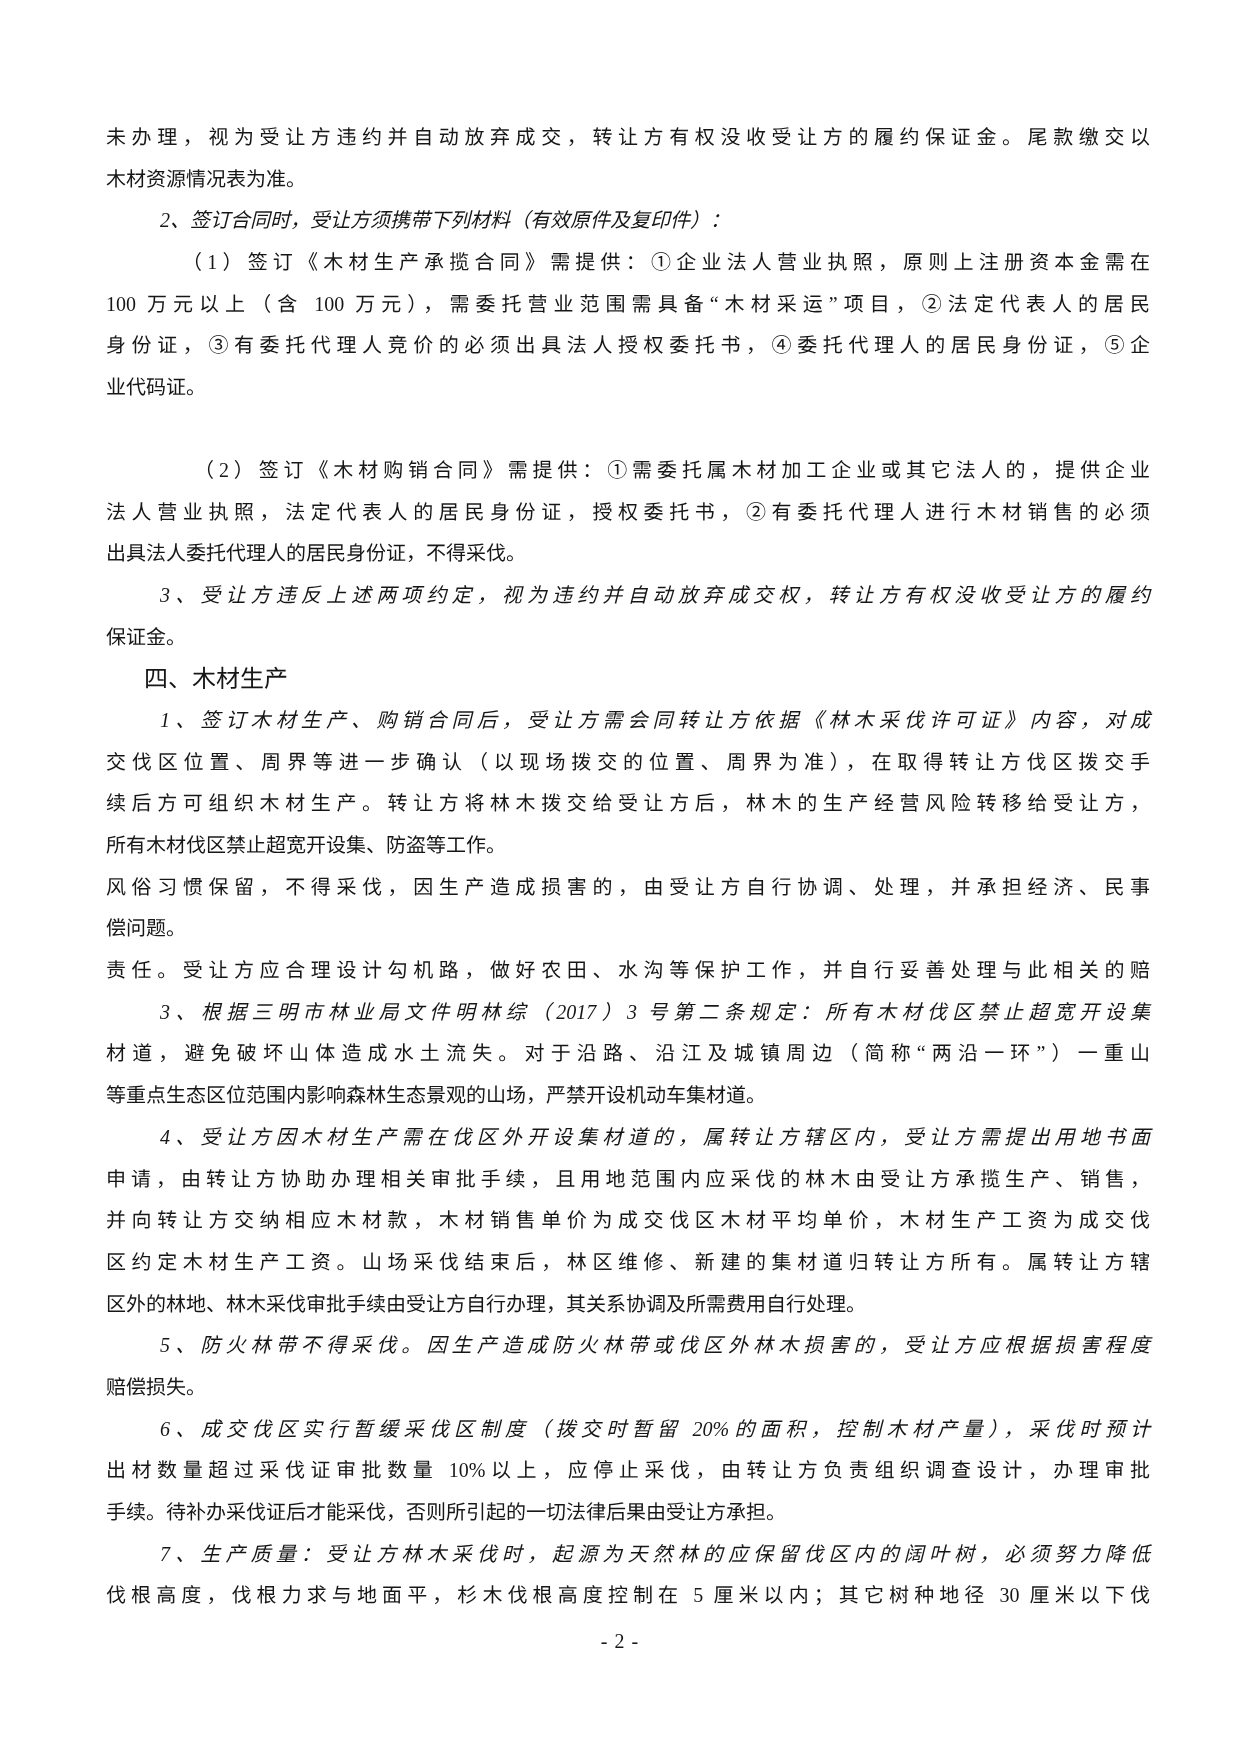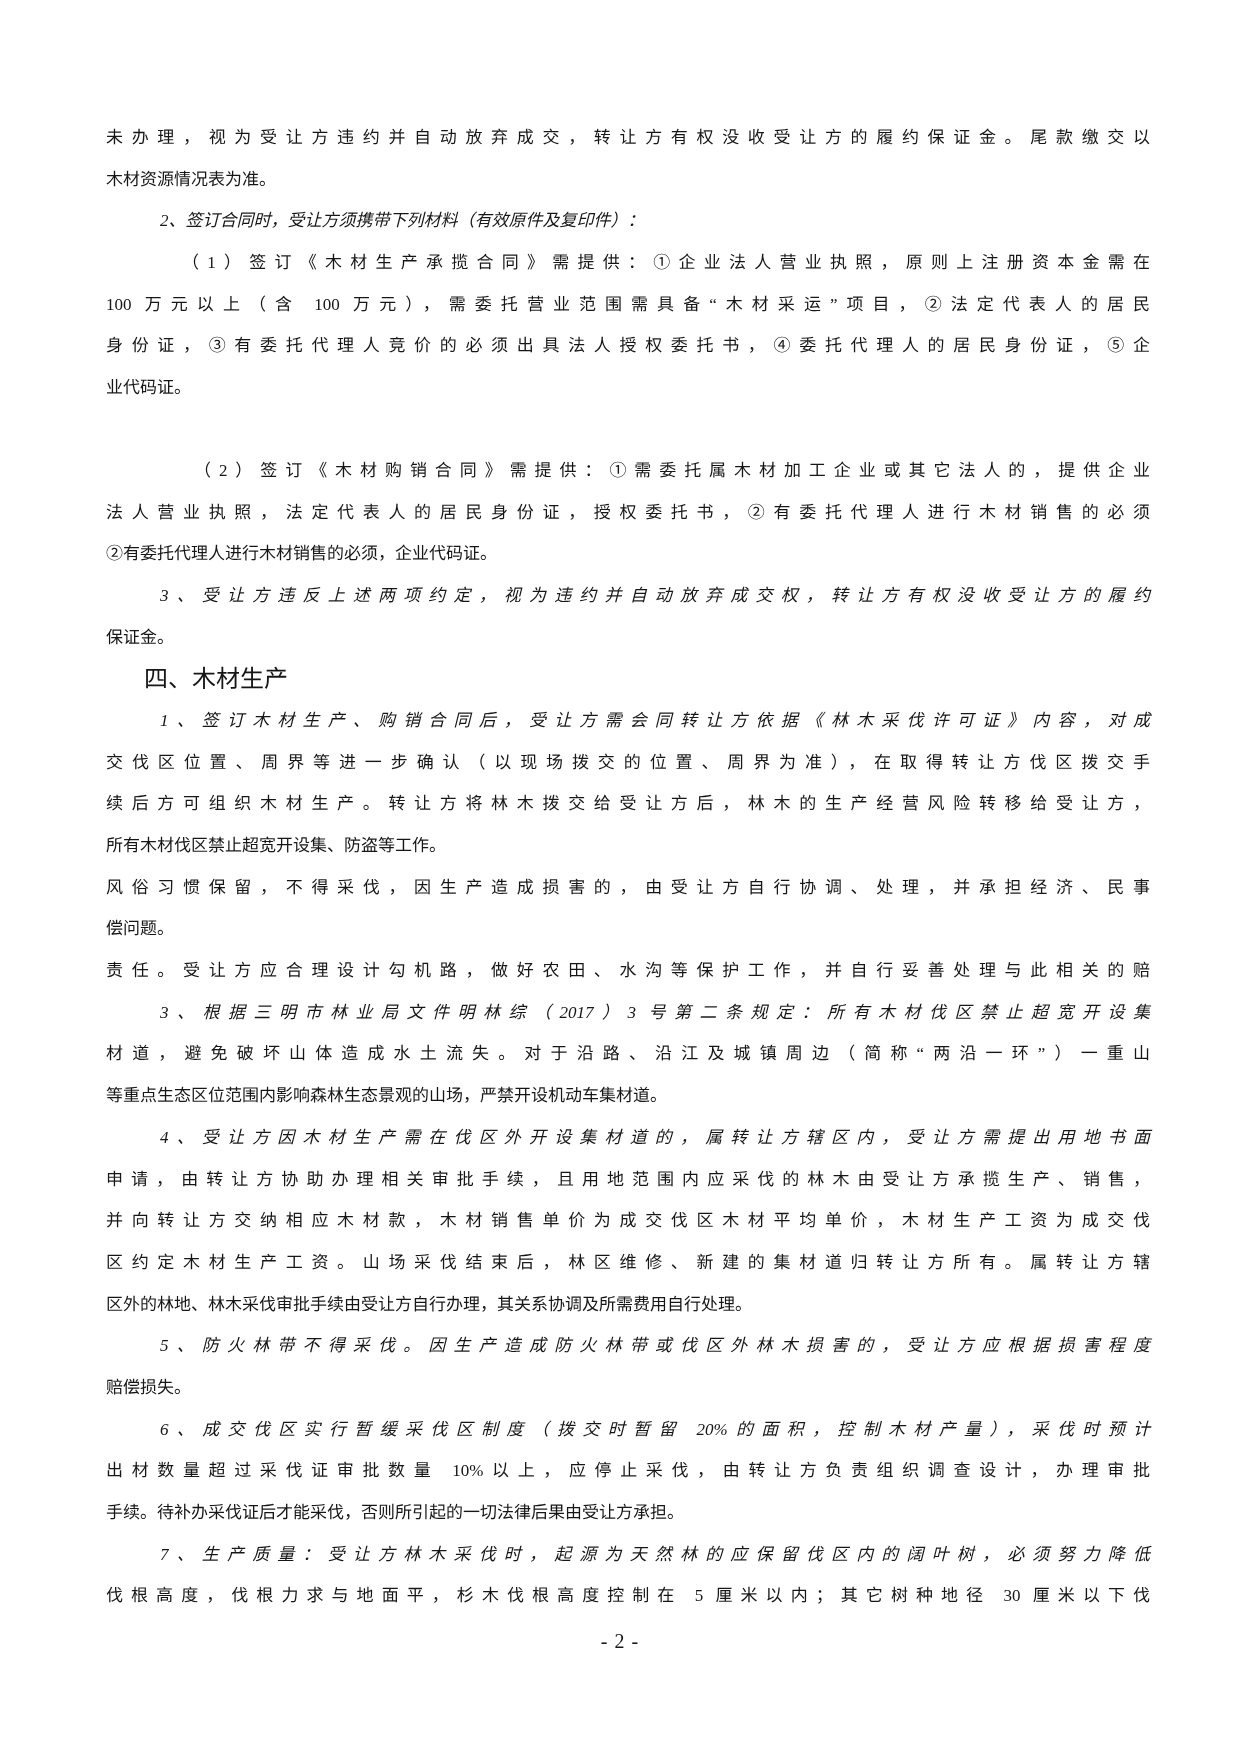--- a/index.html
+++ b/index.html
@@ -16,21 +16,21 @@
     font-family: "Liberation Serif", "DejaVu Serif", serif;
     color: #161616;
   }
   .textblock {
     position: absolute;
     left: 106px;
     top: 117px;
     width: 1044px;
   }
   .line {
-    font-size: 17px;
+    font-size: 20px;
     line-height: 41.7px;
     height: 41.7px;
     white-space: nowrap;
     overflow: visible;
     text-align: left;
   }
   
   .line.fill {
     text-align: justify;
     text-align-last: justify;
@@ -66,21 +66,21 @@
   <div class="textblock">
       <div class="line k-continuation first fill">未办理，视为受让方违约并自动放弃成交，转让方有权没收受让方的履约保证金。尾款缴交以</div>
       <div class="line k-continuation">木材资源情况表为准。</div>
       <div class="line k-item first">2、签订合同时，受让方须携带下列材料（有效原件及复印件）：</div>
       <div class="line k-sub1 first fill">（1）签订《木材生产承揽合同》需提供：①企业法人营业执照，原则上注册资本金需在</div>
       <div class="line k-sub1 fill">100 万元以上（含 100 万元），需委托营业范围需具备“木材采运”项目，②法定代表人的居民</div>
       <div class="line k-sub1 fill">身份证，③有委托代理人竞价的必须出具法人授权委托书，④委托代理人的居民身份证，⑤企</div>
       <div class="line k-sub1">业代码证。</div>
       <div class="line k-sub2 first fill">（2）签订《木材购销合同》需提供：①需委托属木材加工企业或其它法人的，提供企业</div>
       <div class="line k-sub2 fill">法人营业执照，法定代表人的居民身份证，授权委托书，②有委托代理人进行木材销售的必须</div>
-      <div class="line k-sub2">②有委托代理人进行木材销售的必须，企业代码证。</div>
+      <div class="line k-sub2">出具法人委托代理人的居民身份证，不得采伐。</div>
       <div class="line k-item first fill">3、受让方违反上述两项约定，视为违约并自动放弃成交权，转让方有权没收受让方的履约</div>
       <div class="line k-item">保证金。</div>
       <div class="line k-heading first">四、木材生产</div>
       <div class="line k-item first fill">1、签订木材生产、购销合同后，受让方需会同转让方依据《林木采伐许可证》内容，对成</div>
       <div class="line k-item fill">交伐区位置、周界等进一步确认（以现场拨交的位置、周界为准），在取得转让方伐区拨交手</div>
       <div class="line k-item fill">续后方可组织木材生产。转让方将林木拨交给受让方后，林木的生产经营风险转移给受让方，</div>
       <div class="line k-item">所有木材伐区禁止超宽开设集、防盗等工作。</div>
       <div class="line k-item fill">风俗习惯保留，不得采伐，因生产造成损害的，由受让方自行协调、处理，并承担经济、民事</div>
       <div class="line k-item">偿问题。</div>
       <div class="line k-item fill">责任。受让方应合理设计勾机路，做好农田、水沟等保护工作，并自行妥善处理与此相关的赔</div>

